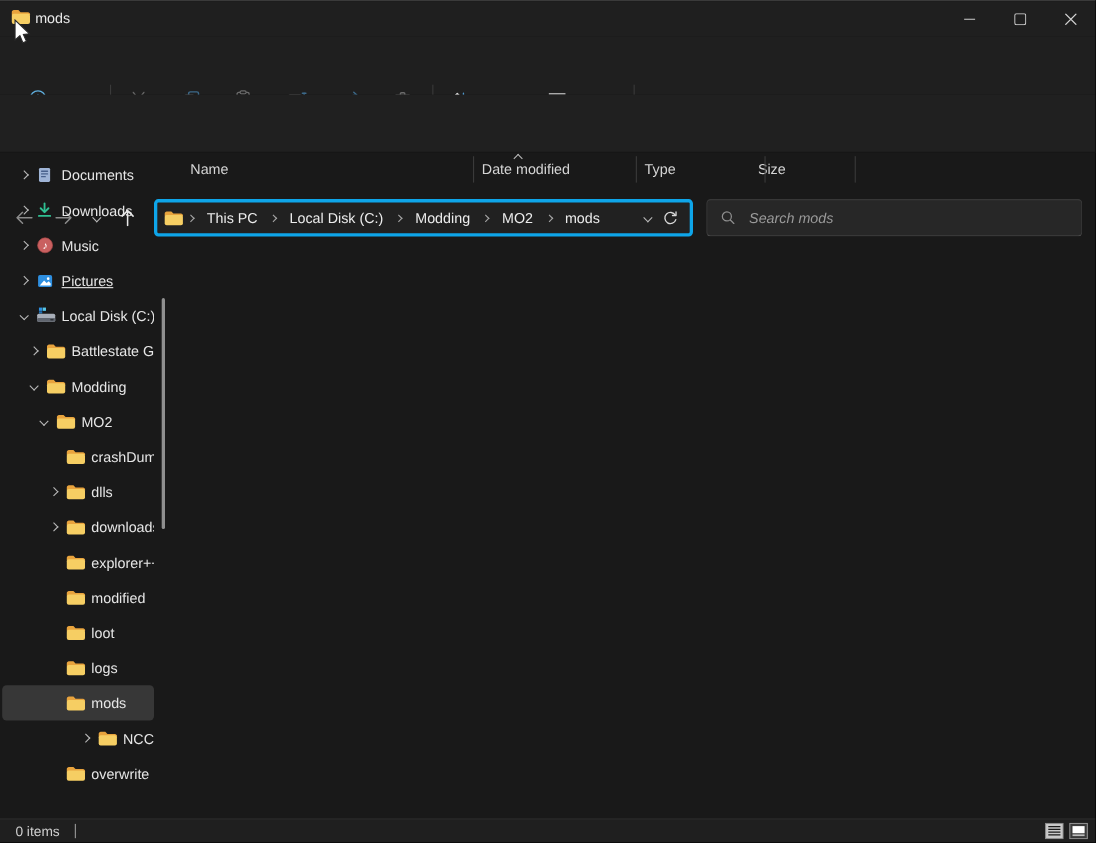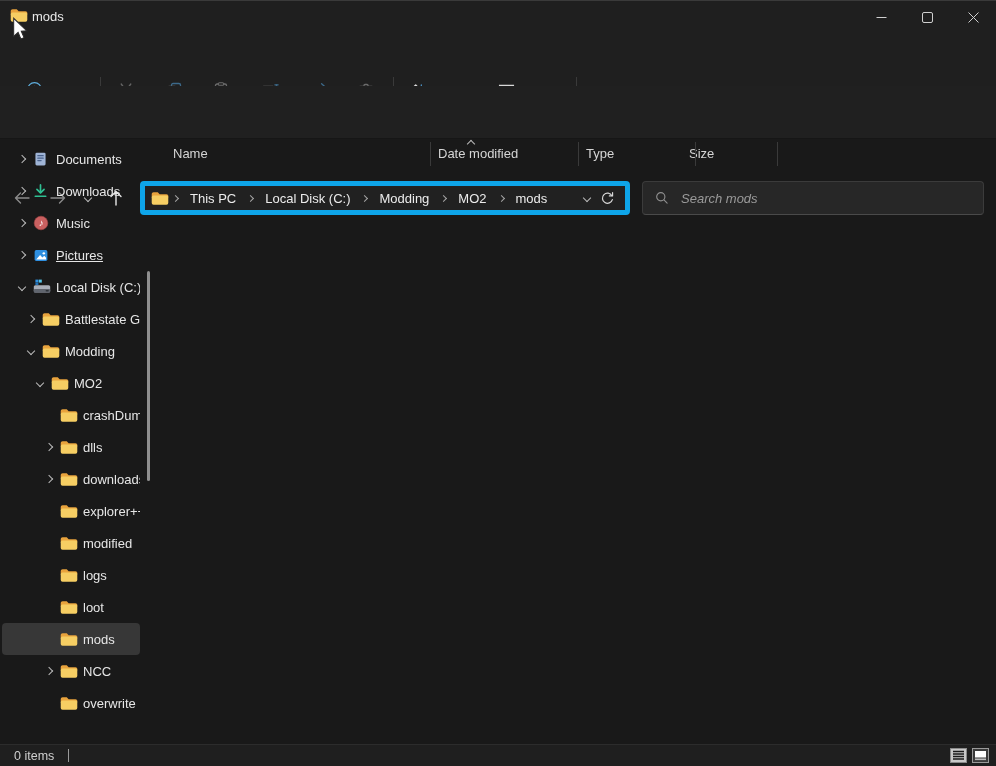--- a/index.html
+++ b/index.html
@@ -16,21 +16,21 @@
   #toolbar{position:absolute;left:0;top:32px;width:996px;height:53px;background:#1f1f1f;}
   .tbtn{position:absolute;top:40px;height:36px;display:flex;align-items:center;gap:7px;
         padding:0 10px;border-radius:4px;color:#f0f0f0;font-size:13px;}
   .tico{position:absolute;top:40px;width:40px;height:36px;display:flex;align-items:center;justify-content:center;opacity:.62;}
   .tdiv{position:absolute;top:44px;width:1px;height:28px;background:#3a3a3a;}
   
   #addrrow{position:absolute;left:0;top:85px;width:996px;height:53px;background:#202020;border-bottom:1px solid #161616;}
   .navico{position:absolute;top:98px;width:28px;height:28px;display:flex;align-items:center;justify-content:center;font-size:16px;}
   .dim{color:#8a8a8a}
   #addrbox{position:absolute;left:140px;top:95px;width:490px;height:34px;background:#212121;
-           border:5px solid #0ea5e9;border-radius:4px;display:flex;align-items:center;padding:0 6px;}
+           border:3px solid #0ea5e9;border-radius:4px;display:flex;align-items:center;padding:0 6px;}
   #crumbs{display:flex;align-items:center;gap:2px;font-size:13px;color:#ececec;flex:1;overflow:hidden;}
   .crumb{padding:3px 6px;border-radius:3px;white-space:nowrap;}
   #searchbox{position:absolute;left:642px;top:95px;width:342px;height:34px;background:#272727;
              border:1px solid #3b3b3b;border-bottom-color:#4a4a4a;border-radius:4px;
              display:flex;align-items:center;padding:0 12px;gap:10px;}
   #searchbox input{background:transparent;border:none;outline:none;color:#dcdcdc;font-size:13px;width:100%;font-style:italic;}
   #searchbox input::placeholder{color:#9a9a9a;}
   
   .chev{display:inline-block;width:6px;height:6px;border-right:1.4px solid #b9b9b9;
         border-bottom:1.4px solid #b9b9b9;}
@@ -413,43 +413,43 @@
         <span>modified</span>
       </div>
       <div class="treerow" style="padding-left: 41px;">
         <span class="chevbox"></span>
         <span class="treeicon">
           <svg width="18" height="15" viewBox="0 0 20 16">
             <path d="M0.8 3.2C0.8 2 1.7 1 2.9 1h4.6l2.1 2.2h7.6c1.2 0 2.1 1 2.1 2.2v0.8H0.8Z" fill="#E8A33D"></path>
             <rect x="0.8" y="4.6" width="18.4" height="10.4" rx="2" fill="#F6CE63"></rect>
           </svg>
         </span>
+        <span>loot</span>
+      </div>
+      <div class="treerow" style="padding-left: 41px;">
+        <span class="chevbox"></span>
+        <span class="treeicon">
+          <svg width="18" height="15" viewBox="0 0 20 16">
+            <path d="M0.8 3.2C0.8 2 1.7 1 2.9 1h4.6l2.1 2.2h7.6c1.2 0 2.1 1 2.1 2.2v0.8H0.8Z" fill="#E8A33D"></path>
+            <rect x="0.8" y="4.6" width="18.4" height="10.4" rx="2" fill="#F6CE63"></rect>
+          </svg>
+        </span>
         <span>logs</span>
       </div>
-      <div class="treerow" style="padding-left: 41px;">
-        <span class="chevbox"></span>
-        <span class="treeicon">
-          <svg width="18" height="15" viewBox="0 0 20 16">
-            <path d="M0.8 3.2C0.8 2 1.7 1 2.9 1h4.6l2.1 2.2h7.6c1.2 0 2.1 1 2.1 2.2v0.8H0.8Z" fill="#E8A33D"></path>
-            <rect x="0.8" y="4.6" width="18.4" height="10.4" rx="2" fill="#F6CE63"></rect>
-          </svg>
-        </span>
-        <span>loot</span>
-      </div>
       <div class="treerow selected" style="padding-left: 41px;">
         <span class="chevbox"></span>
         <span class="treeicon">
           <svg width="18" height="15" viewBox="0 0 20 16">
             <path d="M0.8 3.2C0.8 2 1.7 1 2.9 1h4.6l2.1 2.2h7.6c1.2 0 2.1 1 2.1 2.2v0.8H0.8Z" fill="#E8A33D"></path>
             <rect x="0.8" y="4.6" width="18.4" height="10.4" rx="2" fill="#F6CE63"></rect>
           </svg>
         </span>
         <span>mods</span>
       </div>
-      <div class="treerow" style="padding-left: 41px;">
+      <div class="treerow" style="padding-left: 41px; justify-content: flex-end;">
         <span class="chevbox">
           <span class="chev right"></span>
         </span>
         <span class="treeicon">
           <svg width="18" height="15" viewBox="0 0 20 16">
             <path d="M0.8 3.2C0.8 2 1.7 1 2.9 1h4.6l2.1 2.2h7.6c1.2 0 2.1 1 2.1 2.2v0.8H0.8Z" fill="#E8A33D"></path>
             <rect x="0.8" y="4.6" width="18.4" height="10.4" rx="2" fill="#F6CE63"></rect>
           </svg>
         </span>
         <span>NCC</span>

